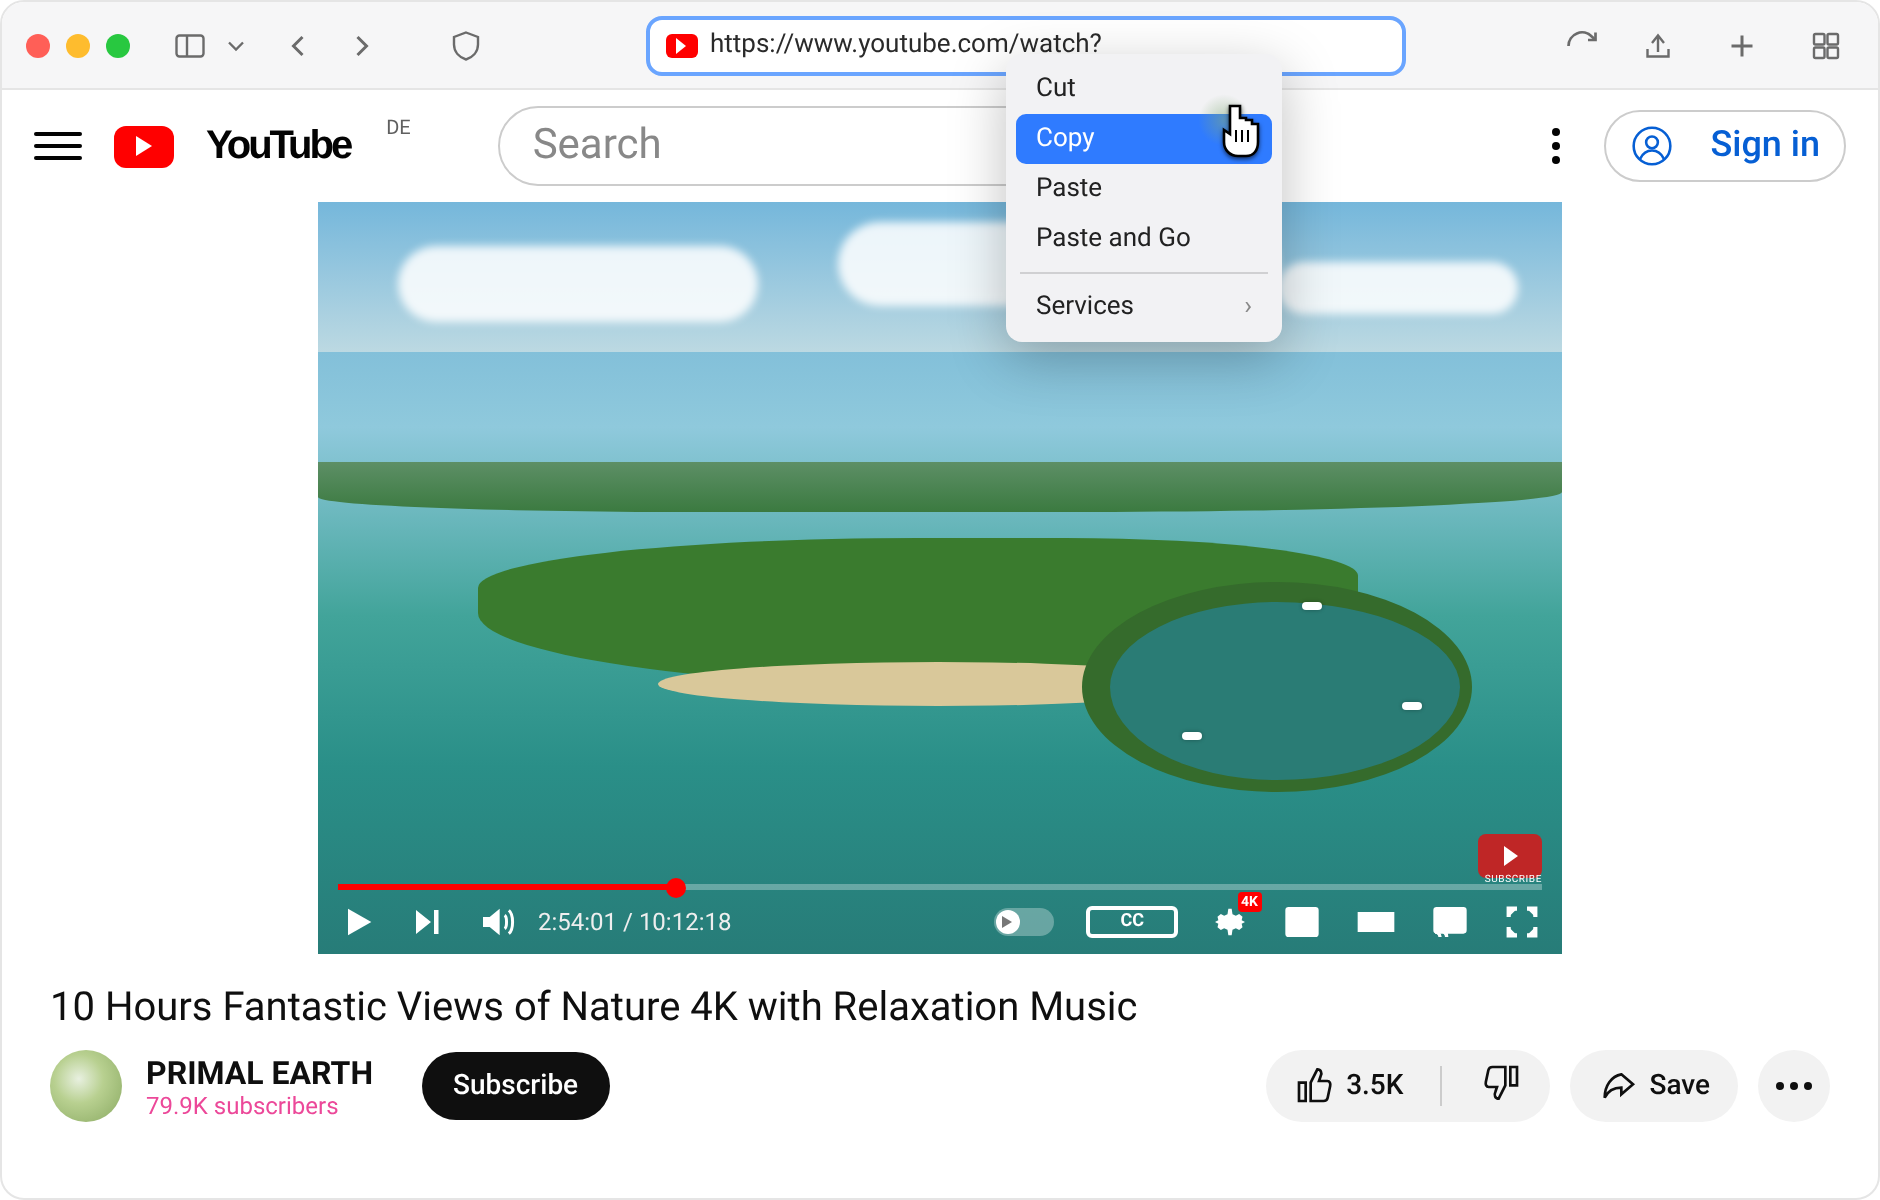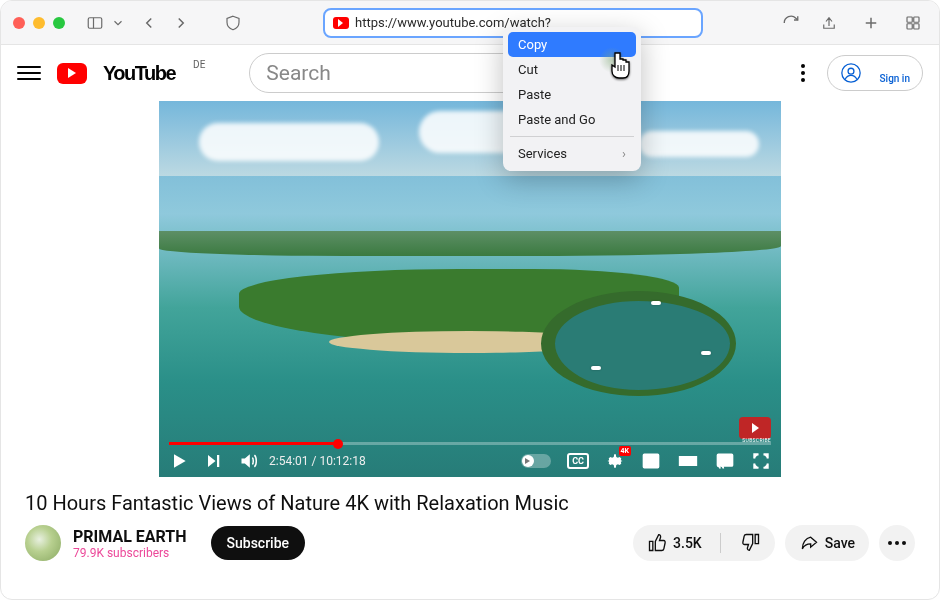--- a/index.html
+++ b/index.html
@@ -41,21 +41,21 @@
 .yt-logo-icon::after { content:''; position:absolute; left:11px; top:5px; border-left:8px solid #fff; border-top:5.5px solid transparent; border-bottom:5.5px solid transparent; }
 .yt-logo-text { font-size: 20px; font-weight: 700; letter-spacing: -1.5px; color: #030303; font-family: "Arial Black", sans-serif; }
 .yt-logo sup { font-size: 10px; color:#606060; position:relative; top:-9px; left:2px; font-weight:400; }
 .yt-search { display:flex; align-items:center; flex:1; max-width: 400px; margin-left: 30px;}
 .yt-search-box { flex:1; height:40px; border:1px solid #ccc; border-radius:20px 0 0 20px; padding:0 16px; font-size:21px; color:#888; display:flex; align-items:center; }
 .yt-search-btn { width:64px; height:40px; border:1px solid #ccc; border-left:none; border-radius:0 20px 20px 0; background:#f8f8f8; display:flex; align-items:center; justify-content:center; }
 .yt-mic { margin-left: 10px; width:40px; height:40px; display:flex; align-items:center; justify-content:center; }
 .yt-right { margin-left:auto; display:flex; align-items:center; gap:14px; }
 .yt-dots { display:flex; flex-direction:column; gap:3px; padding:8px;}
 .yt-dots span { width:4px; height:4px; border-radius:50%; background:#030303; }
-.signin-btn { display:flex; align-items:flex-end; gap:18px; border:1px solid #ccc; border-radius:18px; padding:6px 12px; color:#065fd4; font-size:10px; font-weight:500; }
+.signin-btn { display:flex; align-items:flex-start; gap:18px; border:1px solid #ccc; border-radius:18px; padding:6px 12px; color:#065fd4; font-size:18px; font-weight:500; }
 .signin-btn svg { width:22px; height:22px; }
 
 
 .video-area { margin: 0 auto; width: 622px; }
 .player { width: 622px; height: 376px; background: linear-gradient(180deg, #6baed4 0%, #8fc9dc 30%, #42a49a 55%, #2a8f88 75%, #277c78 100%); position: relative; border-radius: 0; overflow: hidden; }
 
 .sky { position:absolute; top:0; left:0; right:0; height:75px; background: linear-gradient(180deg, #75b7db 0%, #bcd9e2 100%); }
 .cloud { position:absolute; background: rgba(255,255,255,0.85); border-radius: 30px; filter: blur(2px);}
 .c1{top:22px; left:40px; width:180px; height:38px;}
 .c2{top:10px; left:260px; width:220px; height:42px;}
@@ -77,21 +77,21 @@
 .progress-fill { width:28%; height:100%; background:#ff0000; position:relative; }
 .progress-fill::after { content:''; position:absolute; right:-5px; top:-3.5px; width:10px; height:10px; background:#ff0000; border-radius:50%;}
 
 .controls { position:absolute; bottom:0; left:0; right:0; height:32px; display:flex; align-items:center; padding:0 10px; gap:16px; color:#fff; }
 .ctrl { display:flex; align-items:center; justify-content:center; }
 .ctrl svg { fill:#fff; }
 .time-display { font-size:12px; color:#eee; margin-left:-6px;}
 .ctrl-spacer { flex:1; }
 .ctrl-badge { position:relative; }
 .ctrl-badge .badge { position:absolute; top:-5px; right:-6px; background:#f00; color:#fff; font-size:7px; padding:1px 2px; border-radius:2px; font-weight:700;}
-.cc-box { border:2px solid #fff; border-radius:3px; font-size:9px; font-weight:700; padding:1px 3px; }
+.cc-box { border:2px solid #fff; border-radius:3px; font-size:9px; font-weight:700; padding:1px 15px; }
 .autoplay-toggle { width:30px; height:14px; background:rgba(255,255,255,0.3); border-radius:7px; position:relative;}
 .autoplay-toggle::after{content:''; position:absolute; left:1px; top:1px; width:12px; height:12px; background:#fff; border-radius:50%;}
 .autoplay-toggle::before{content:''; position:absolute; left:4px; top:4px; border-left:5px solid #777; border-top:3px solid transparent; border-bottom:3px solid transparent; z-index:1;}
 
 
 .video-title { font-size: 20px; font-weight: 400; color:#0f0f0f; margin: 14px 0 10px 24px; }
 .meta-row { display:flex; align-items:center; padding: 0 24px; gap:12px; }
 .avatar { width:36px; height:36px; border-radius:50%; background: radial-gradient(circle at 40% 40%, #e8f0e0 0%, #b8d090 40%, #88a860 100%); flex-shrink:0;}
 .channel { display:flex; flex-direction:column; }
 .channel-name { font-size:16px; font-weight:700; color:#0f0f0f; }
@@ -175,25 +175,25 @@
           <rect x="4" y="4" width="7" height="7" rx="1"></rect>
           <rect x="13" y="4" width="7" height="7" rx="1"></rect>
           <rect x="4" y="13" width="7" height="7" rx="1"></rect>
           <rect x="13" y="13" width="7" height="7" rx="1"></rect>
         </svg>
       </div>
   </div>
 </div>
 
 <div class="ctx-menu">
+  <div class="ctx-item">
+      <span>Cut</span>
+    </div>
   <div class="ctx-item hl">
       <span>Copy</span>
-    </div>
-  <div class="ctx-item">
-      <span>Cut</span>
     </div>
   <div class="ctx-item">
       <span>Paste</span>
     </div>
   <div class="ctx-item">
       <span>Paste and Go</span>
     </div>
   <div class="ctx-sep"></div>
   <div class="ctx-item">
       <span>Services</span>

